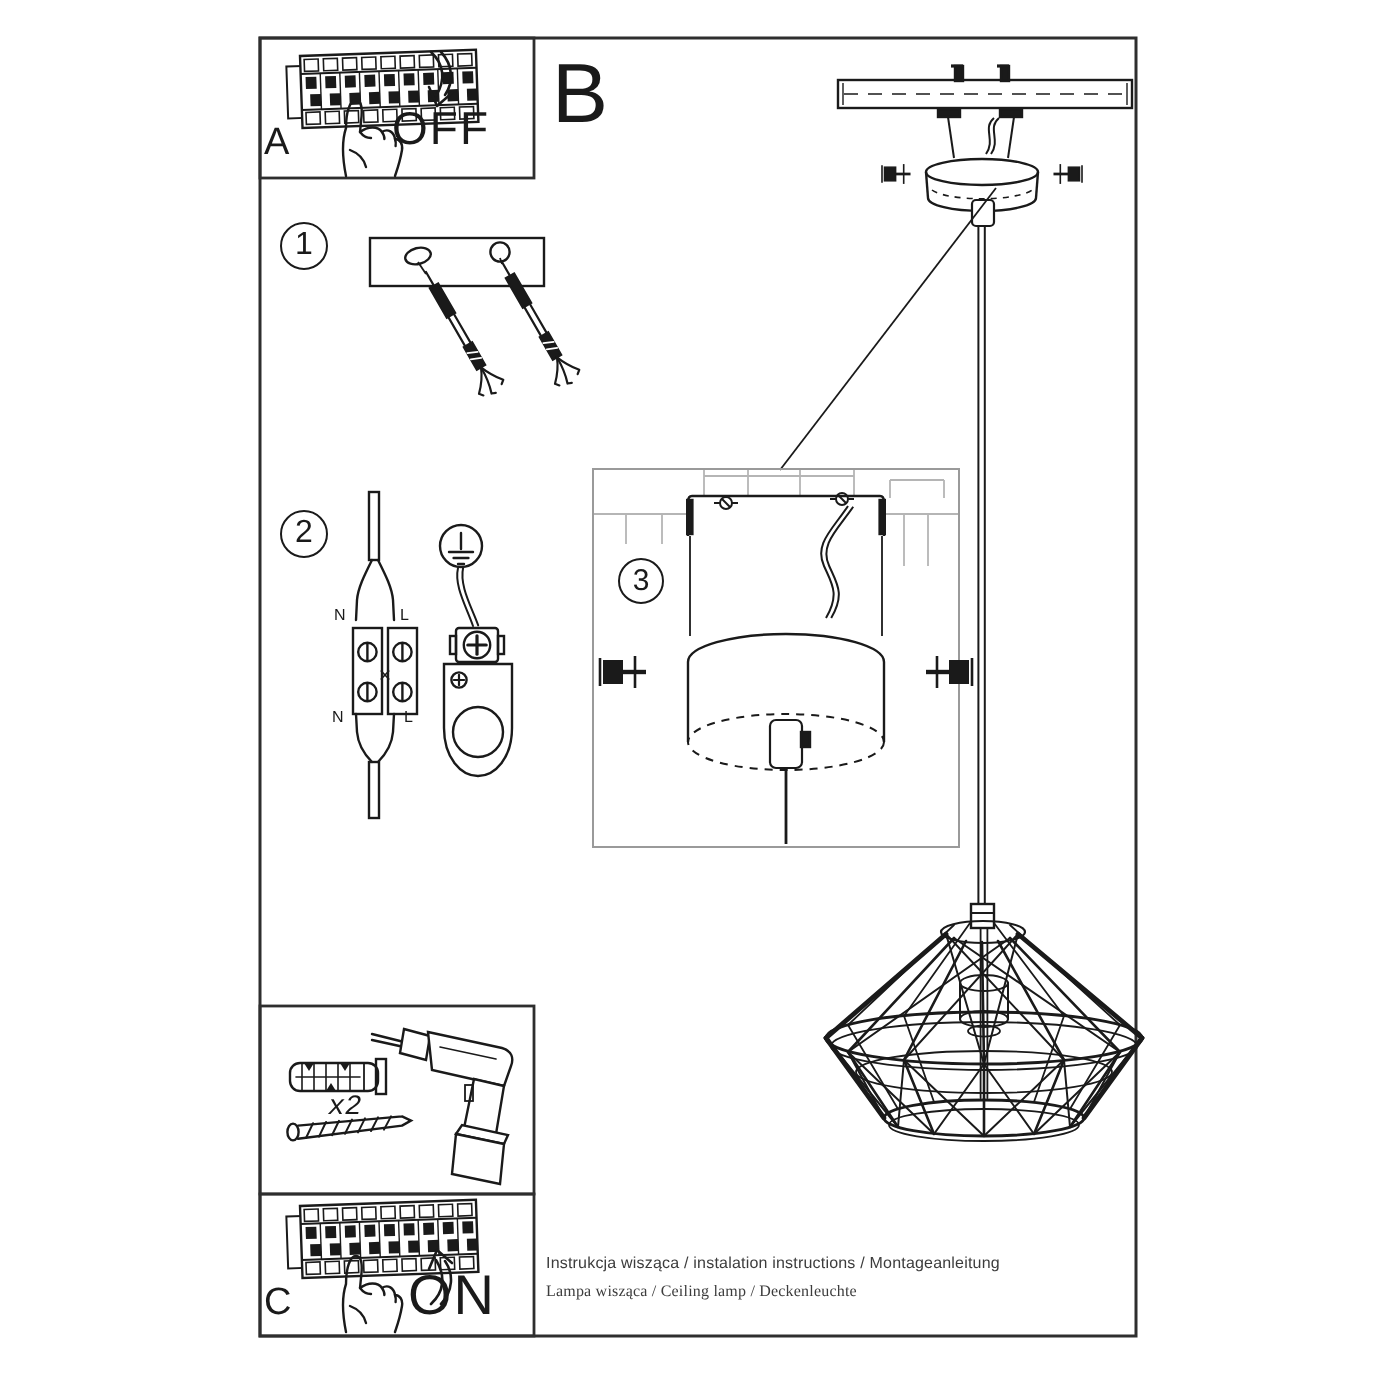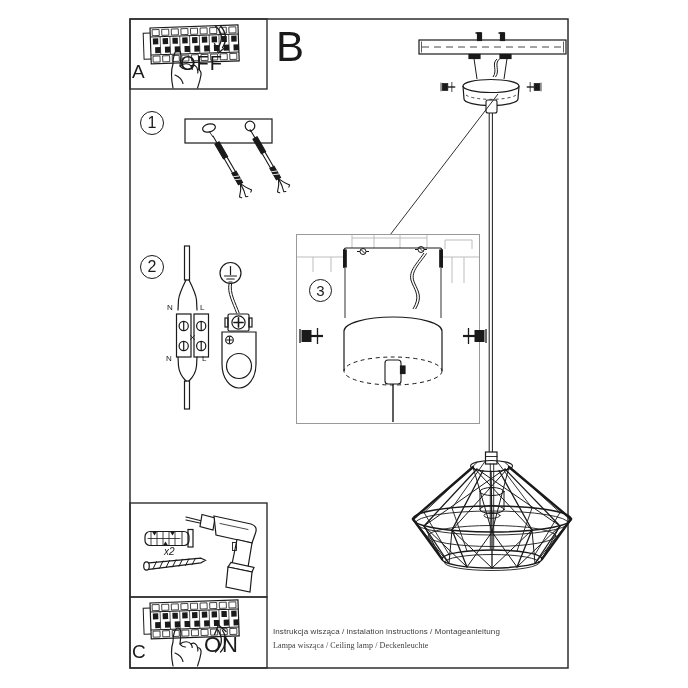--- a/index.html
+++ b/index.html
@@ -1,33 +1,33 @@
 <!DOCTYPE html>
 <html><head>
 <meta charset="utf-8">
 <style>
   html,body{margin:0;padding:0;background:#fff;}
   .stage{position:relative;width:688px;height:688px;background:#fff;overflow:hidden;
          font-family:"Liberation Sans", sans-serif;color:#1a1a1a;}
   .stage svg{position:absolute;left:0;top:0;}
   .lbl{position:absolute;white-space:pre;line-height:1;}
   .lbl-a{left:132px;top:62px;font-size:19px;}
-  .lbl-off{left:180px;top:53px;font-size:20px;letter-spacing:1px;}
+  .lbl-off{left:196px;top:53px;font-size:23px;letter-spacing:1px;}
   .lbl-b{left:276px;top:26px;font-size:42px;}
   .lbl-c{left:132px;top:642px;font-size:19px;}
-  .lbl-on{left:204px;top:634px;font-size:22px;letter-spacing:1px;text-align:center;}
+  .lbl-on{left:204px;top:634px;font-size:28px;letter-spacing:1px;text-align:center;}
   .badge{position:absolute;border:1.6px solid #1a1a1a;border-radius:50%;background:#fff;
          display:flex;align-items:center;justify-content:center;}
   .badge1{left:140px;top:111px;width:22px;height:22px;font-size:16px;}
   .badge2{left:140px;top:255px;width:22px;height:22px;font-size:16px;}
   .badge3{left:309px;top:279px;width:21px;height:21px;font-size:15px;}
   .wire-lbl{position:absolute;font-size:8px;}
   .nl-tn{left:167px;top:303px;} .nl-tl{left:200px;top:303px;}
   .nl-bn{left:166px;top:354px;} .nl-bl{left:202px;top:354px;}
-  .x2{position:absolute;left:164px;top:546px;font-size:10px;font-style:italic;}
+  .x2{position:absolute;left:164px;top:546px;font-size:14px;font-style:italic;font-family:Liberation Mono, monospace;}
   .footer{position:absolute;left:273px;font-size:8px;color:#3c3c3c;letter-spacing:.1px;}
   .f1{top:627px;} .f2{top:641px;font-family:Liberation Serif, serif;}
 </style>
 </head>
 <body>
 
 <div class="stage">
 
 <svg width="688" height="688" viewBox="0 0 688 688">
   <defs>

